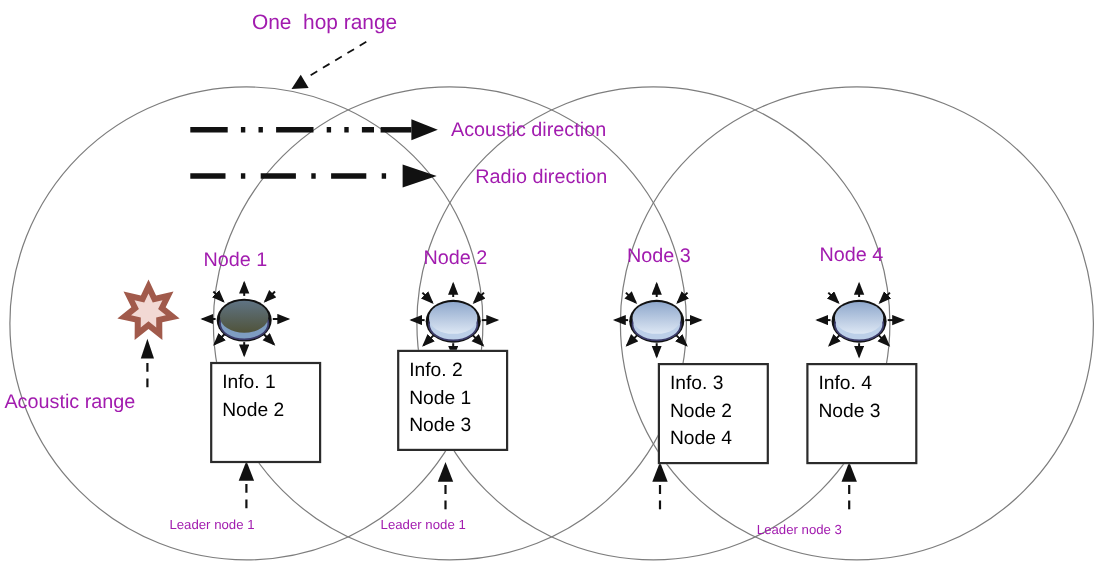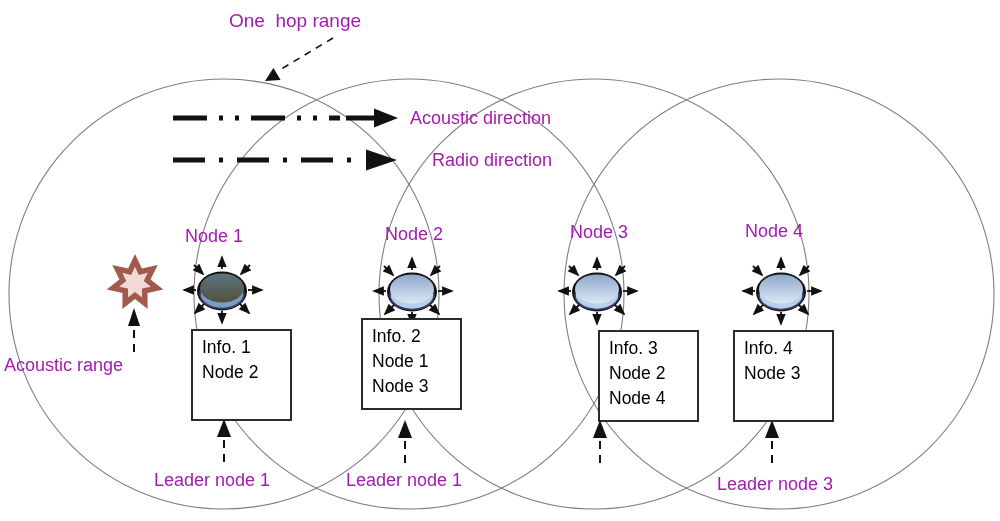--- a/index.html
+++ b/index.html
@@ -6,21 +6,21 @@
   #stage{
     position:relative;width:1000px;height:521px;background:#ffffff;
     font-family:"Liberation Sans",sans-serif;color:#000;overflow:hidden;
   }
   #diagram-svg{position:absolute;left:0;top:0;z-index:1;}
   .lbl{position:absolute;z-index:3;white-space:nowrap;color:#a21caf;}
   .lbl-title{font-size:19px;white-space:pre;}
   .lbl-legend{font-size:18px;}
   .lbl-node{font-size:18px;}
   .lbl-source{font-size:18px;}
-  .lbl-leader{font-size:18px;}
+  .lbl-leader{font-size:12px;}
   .info-box{
     position:absolute;z-index:2;width:88px;height:84px;
     background:#ffffff;border:2px solid #2b2b2b;
     padding:4px 0 0 9px;font-size:17.5px;line-height:25px;
   }
   .info-line{white-space:nowrap;}
 </style>
 </head>
 <body>
 
@@ -159,15 +159,15 @@
     <div class="info-line">Node 2</div>
     <div class="info-line">Node 4</div>
   </div>
   <div class="info-box" style="left:733px;top:330px;">
     <div class="info-line">Info. 4</div>
     <div class="info-line">Node 3</div>
   </div>
 
   <div class="lbl lbl-leader" style="left:154px;top:470px;">Leader node 1</div>
   <div class="lbl lbl-leader" style="left:346px;top:470px;">Leader node 1</div>
-  <div class="lbl lbl-leader" style="left:717px;top:474px;">Leader node 3</div>
+  <div class="lbl lbl-leader" style="left:688px;top:474px;">Leader node 3</div>
 
 </div>
 
 </body></html>

